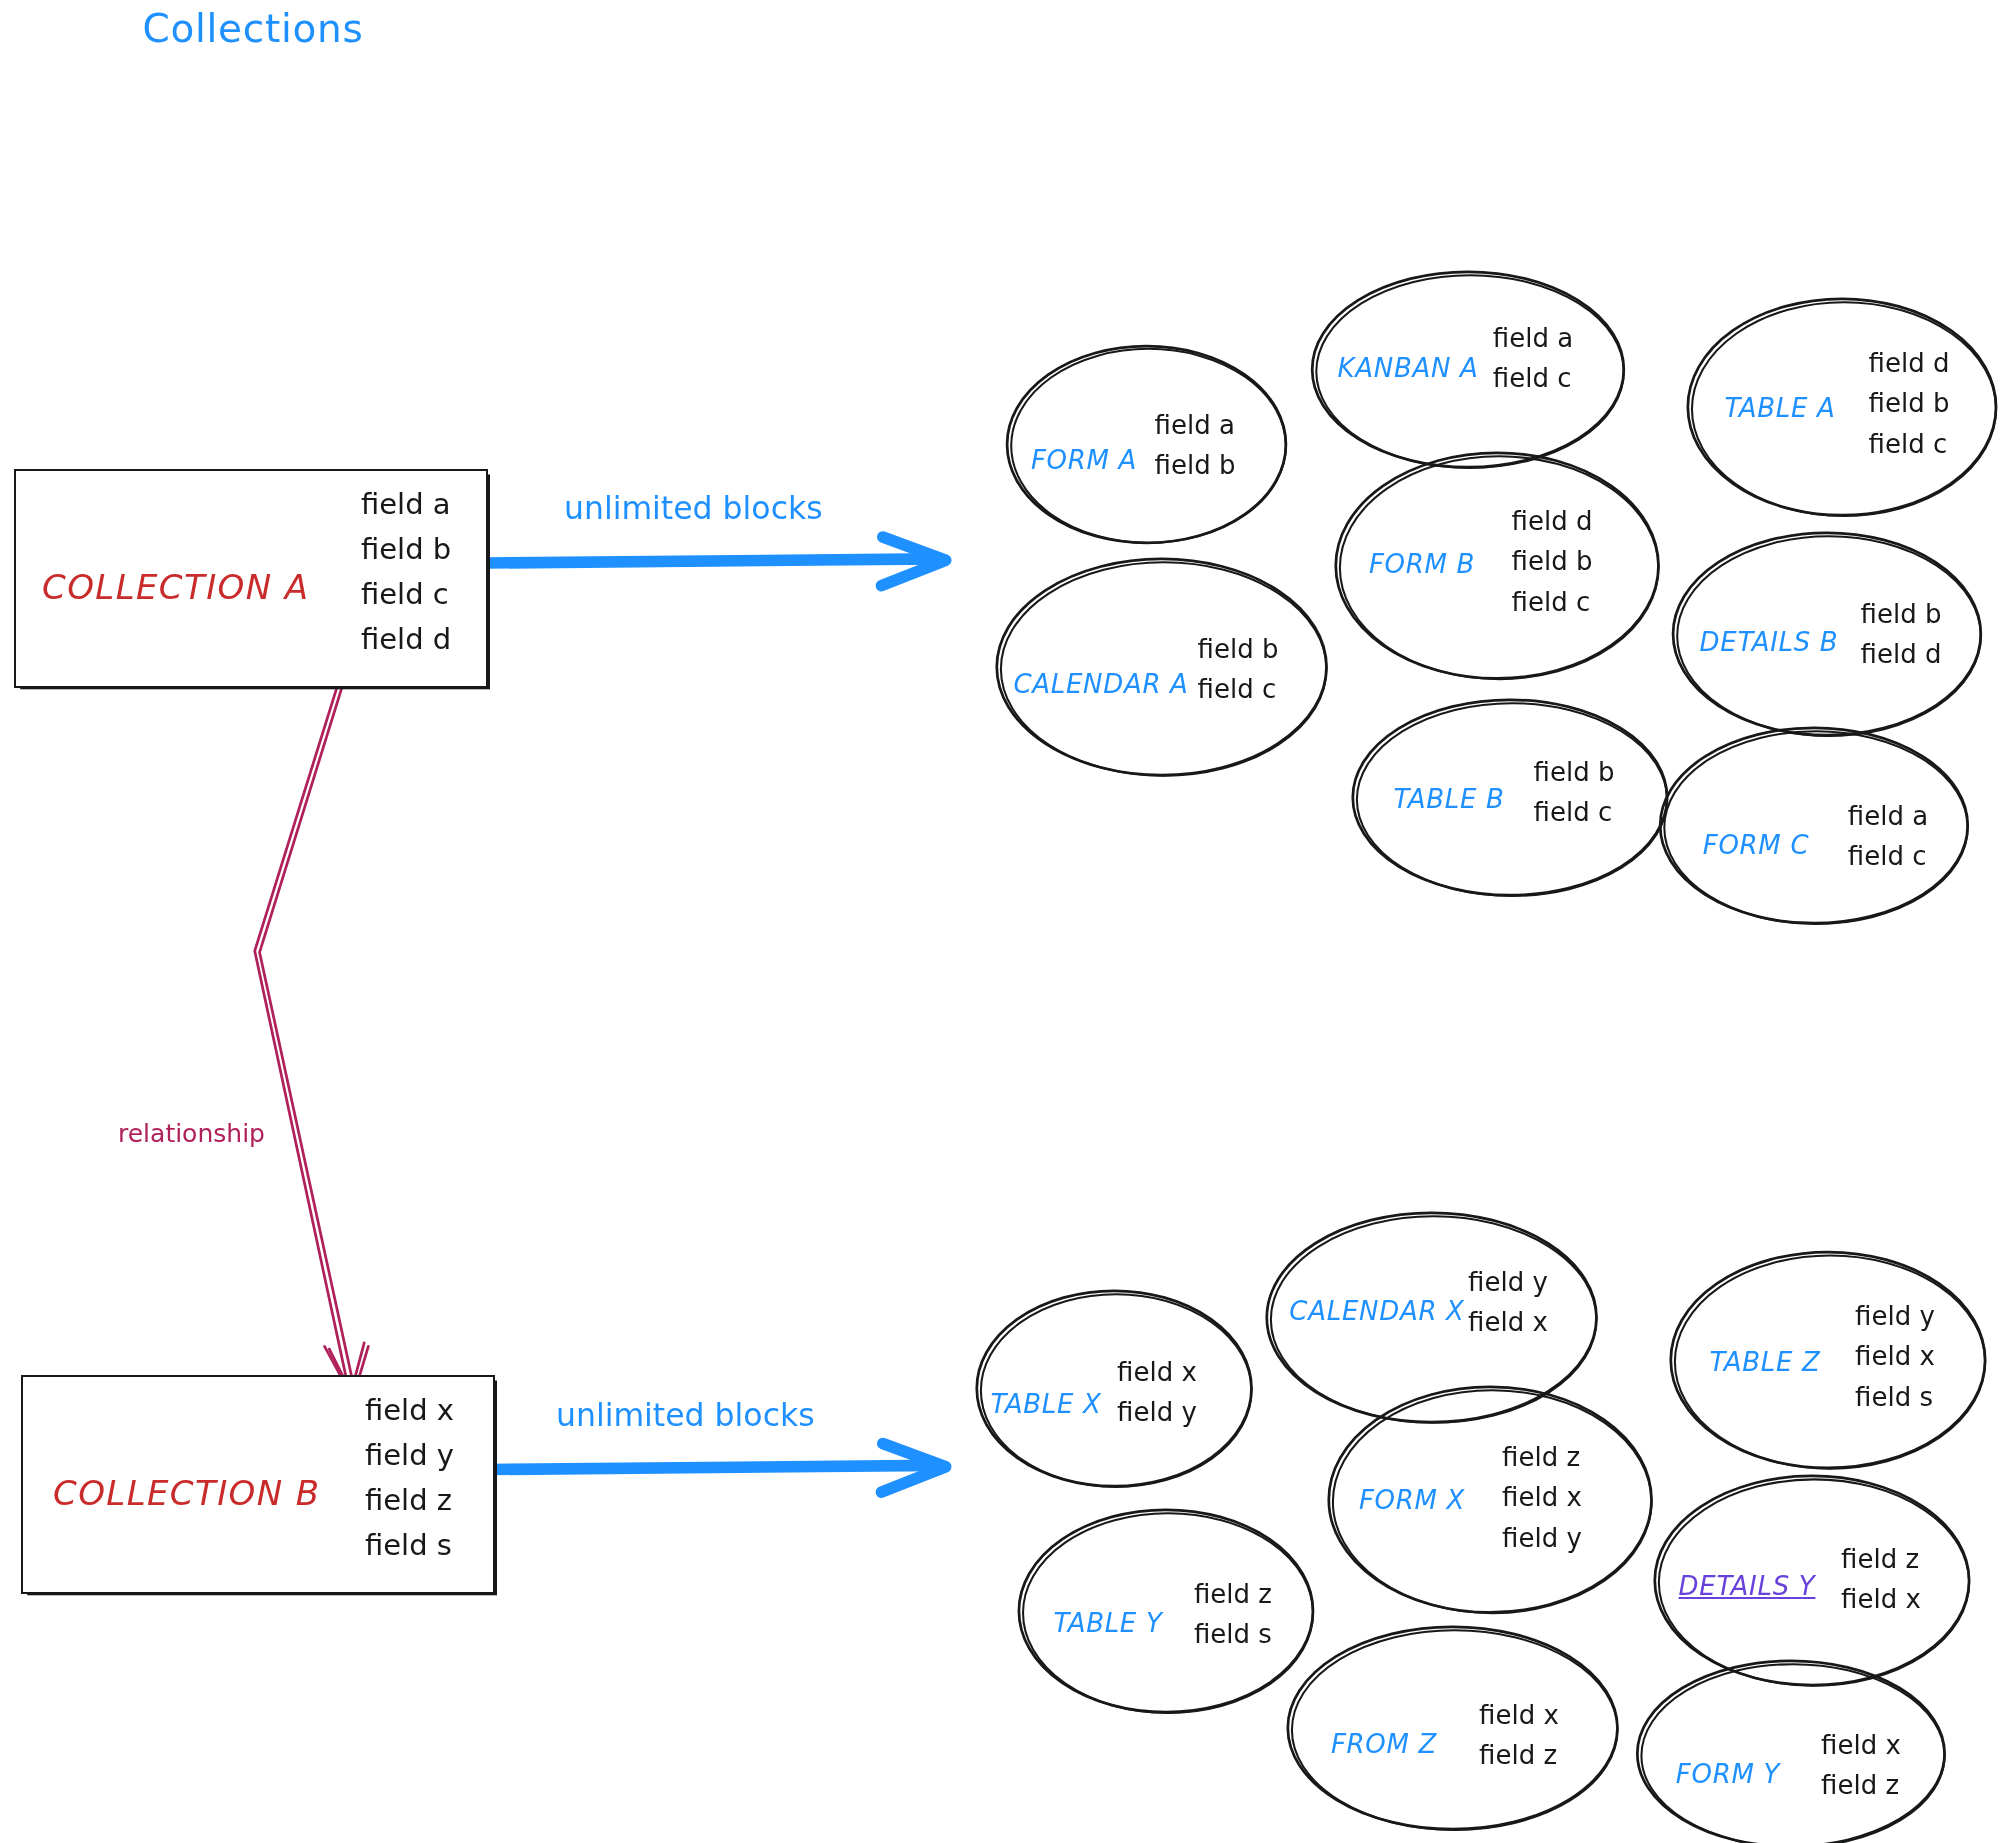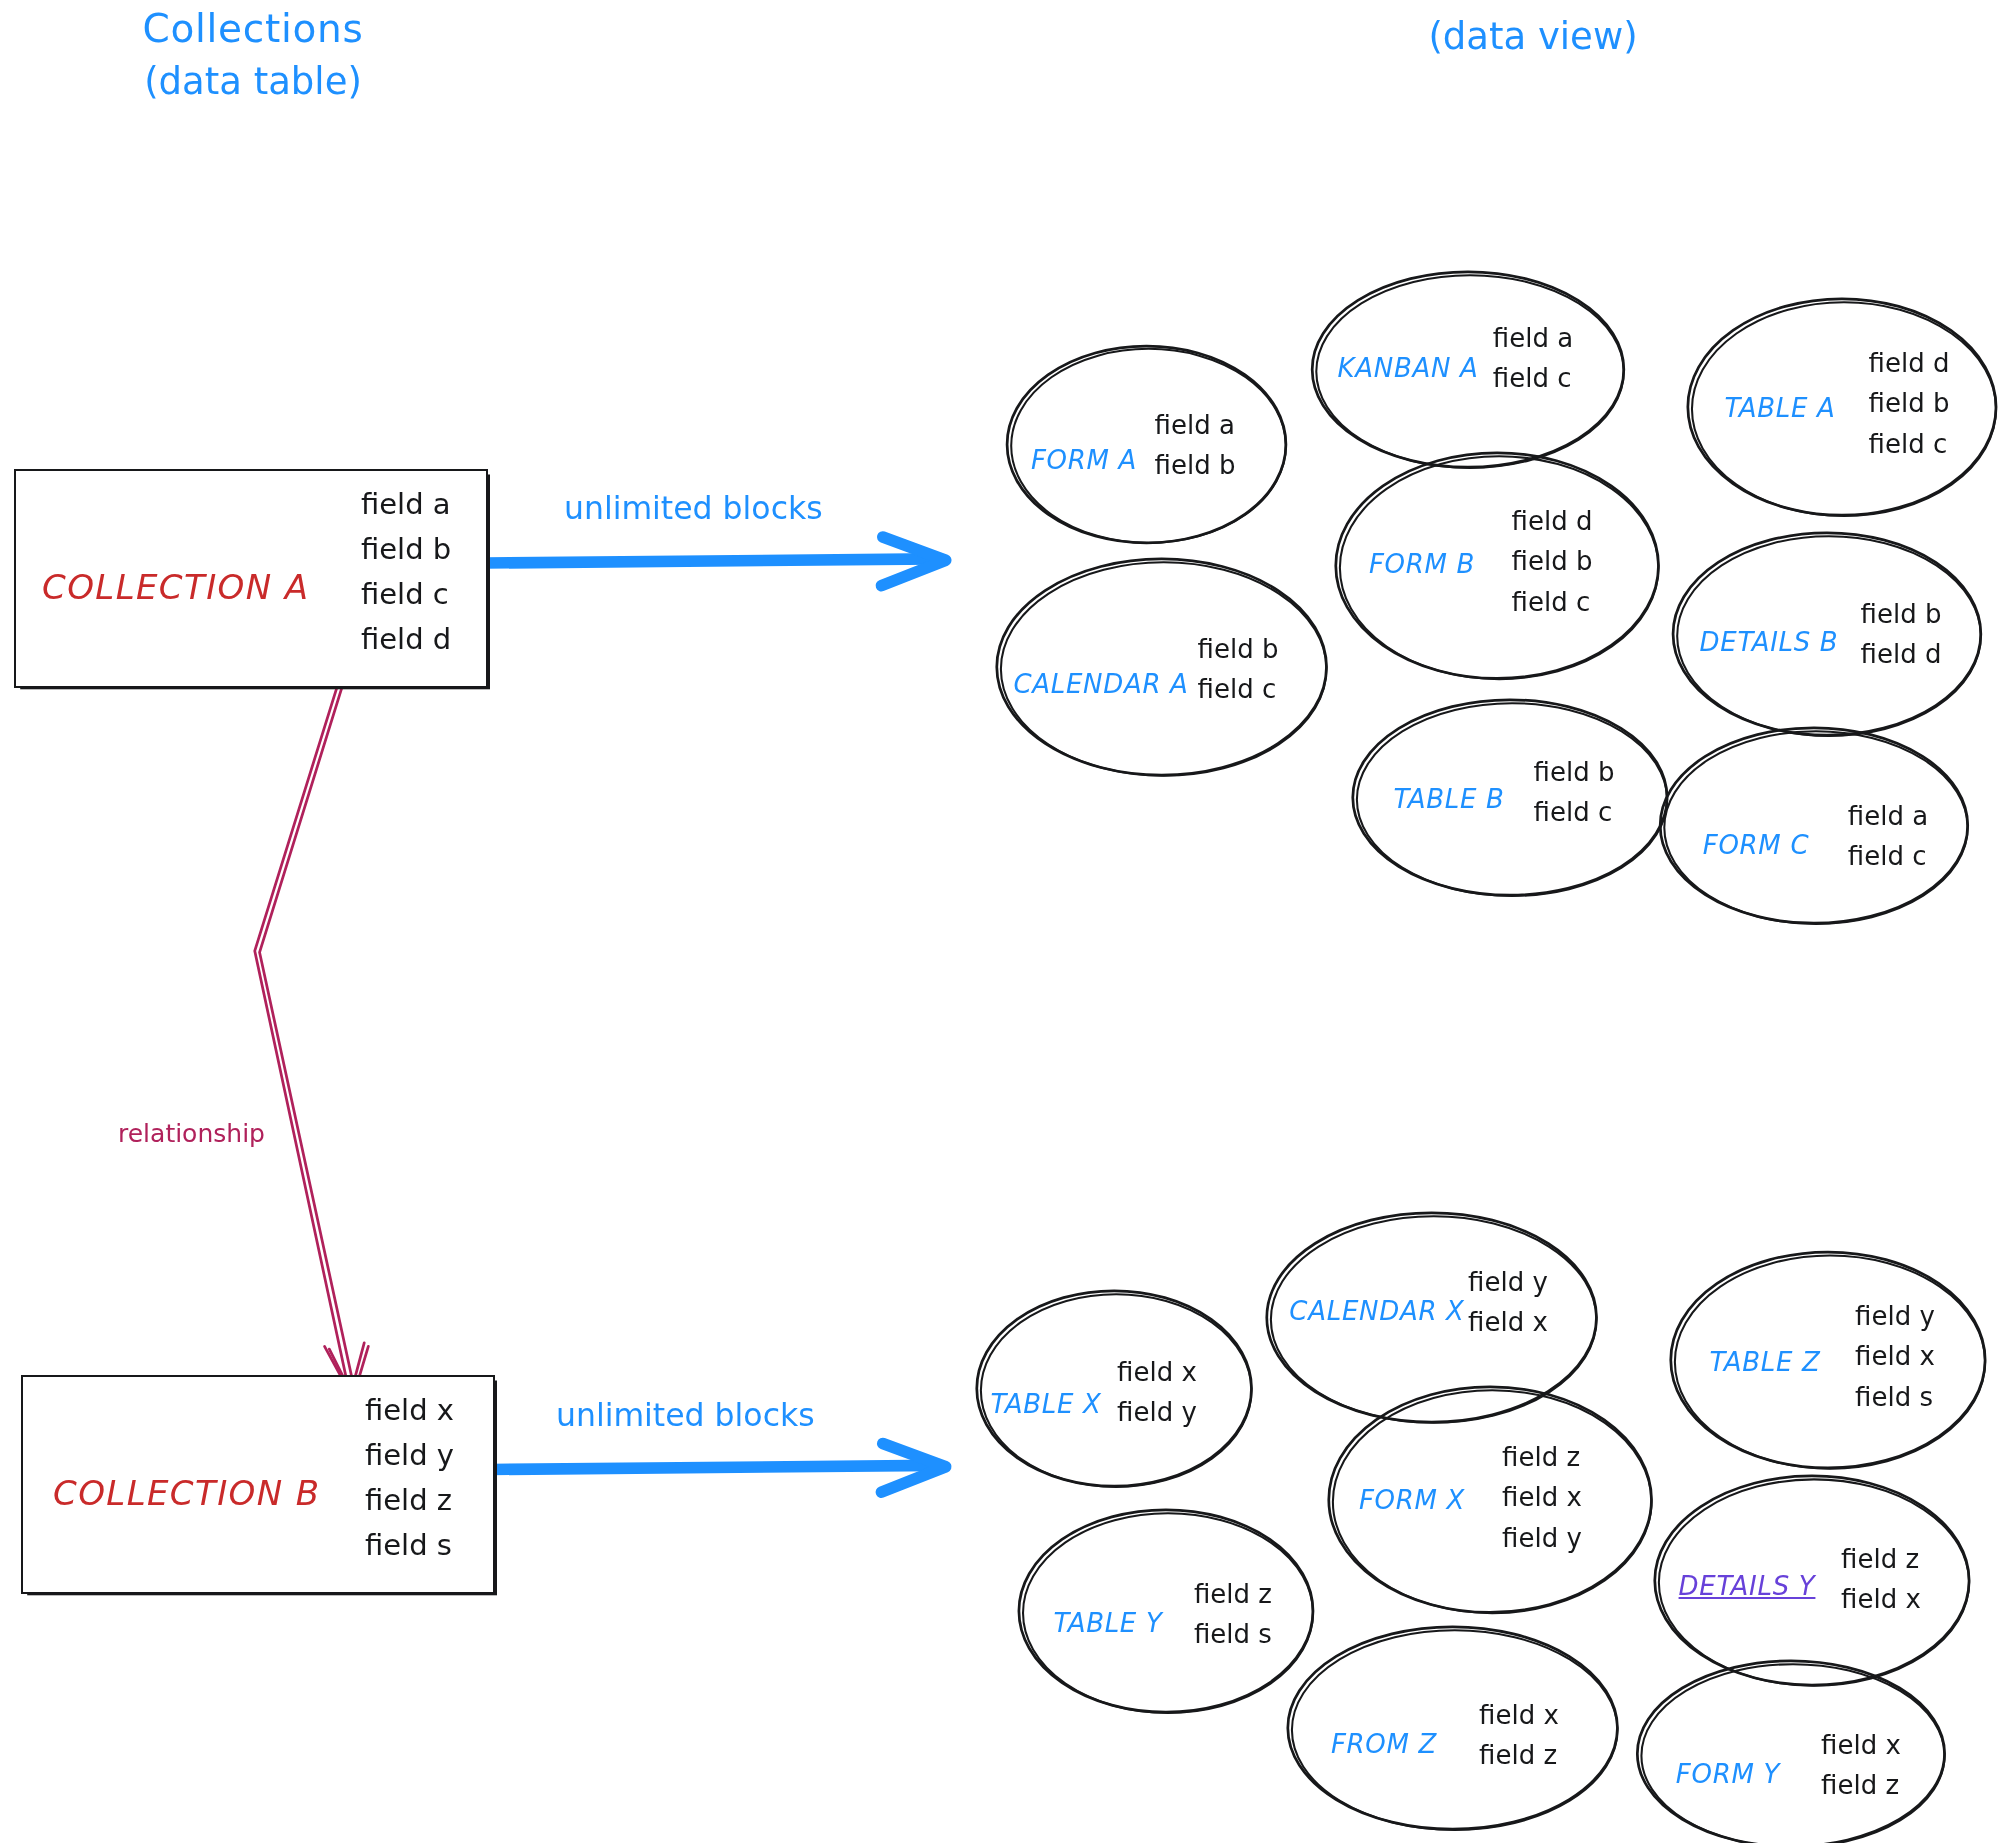--- a/index.html
+++ b/index.html
@@ -122,25 +122,23 @@
     line-height: 1.55;
   }
 </style>
 </head>
 <body>
 
 <div id="canvas">
 
   <div class="heading abs" style="left:41px; top:6.8px; width:424px;">
     <span class="main">Collections</span>
-    <span class="sub">(data table)</span>
   </div>
 
   <div class="heading abs" style="left:1321px; top:6.8px; width:424px;">
-    <span class="sub">(data view)</span>
   </div>
 
   <svg class="overlay" viewBox="0 0 2930 2694">
 
     <g>
       <path d="M 710 823 L 1368 817" stroke="#1e90ff" stroke-width="17" stroke-linecap="round" fill="none"></path>
       <path d="M 1290 785 L 1382 819 L 1288 856" stroke="#1e90ff" stroke-width="17" stroke-linecap="round" stroke-linejoin="round" fill="none"></path>
     </g>
 
     <g>

